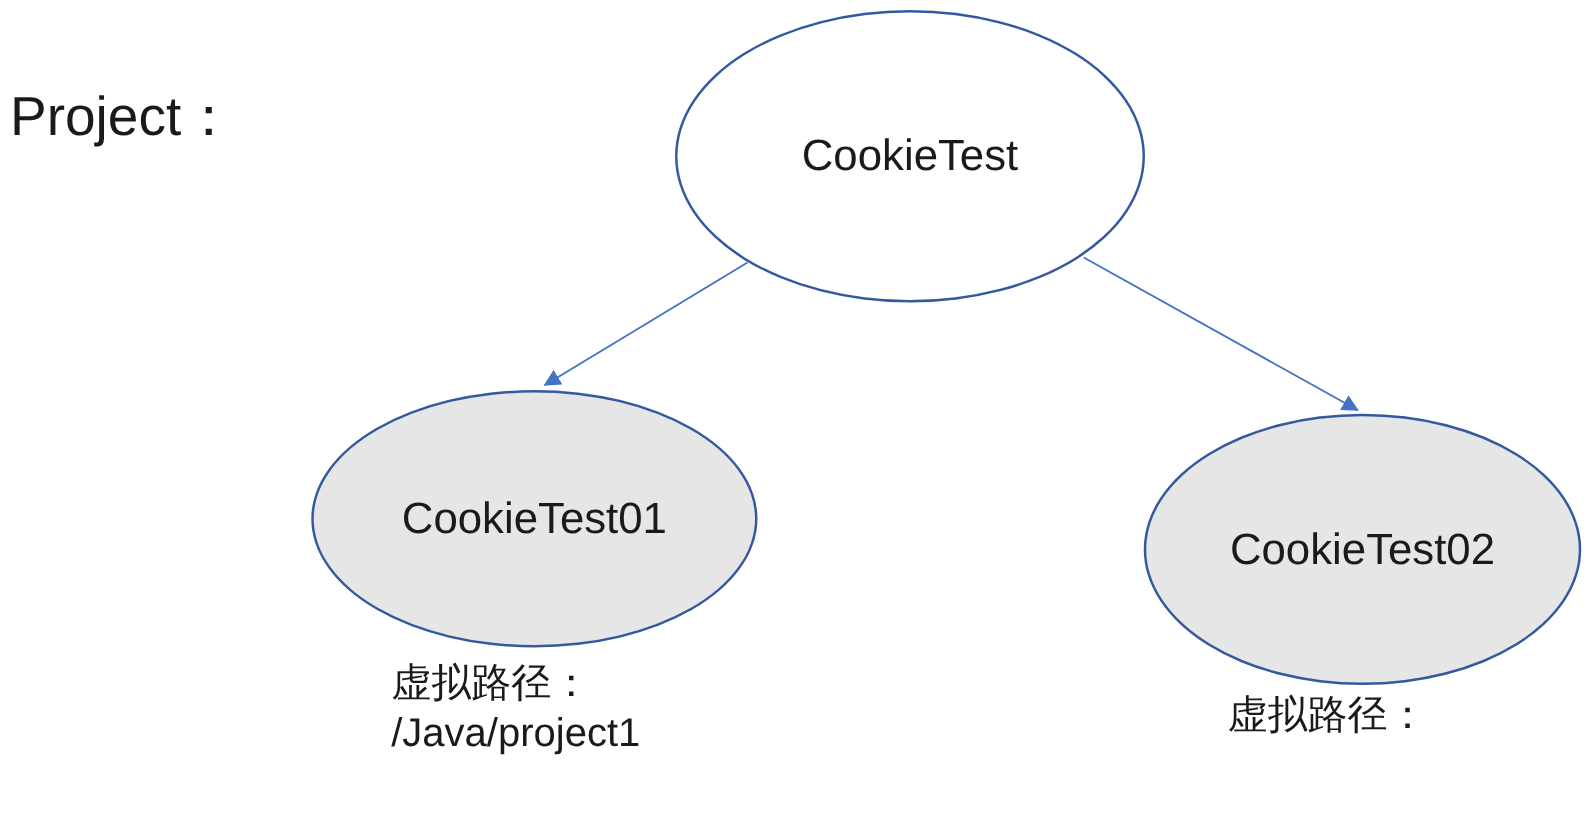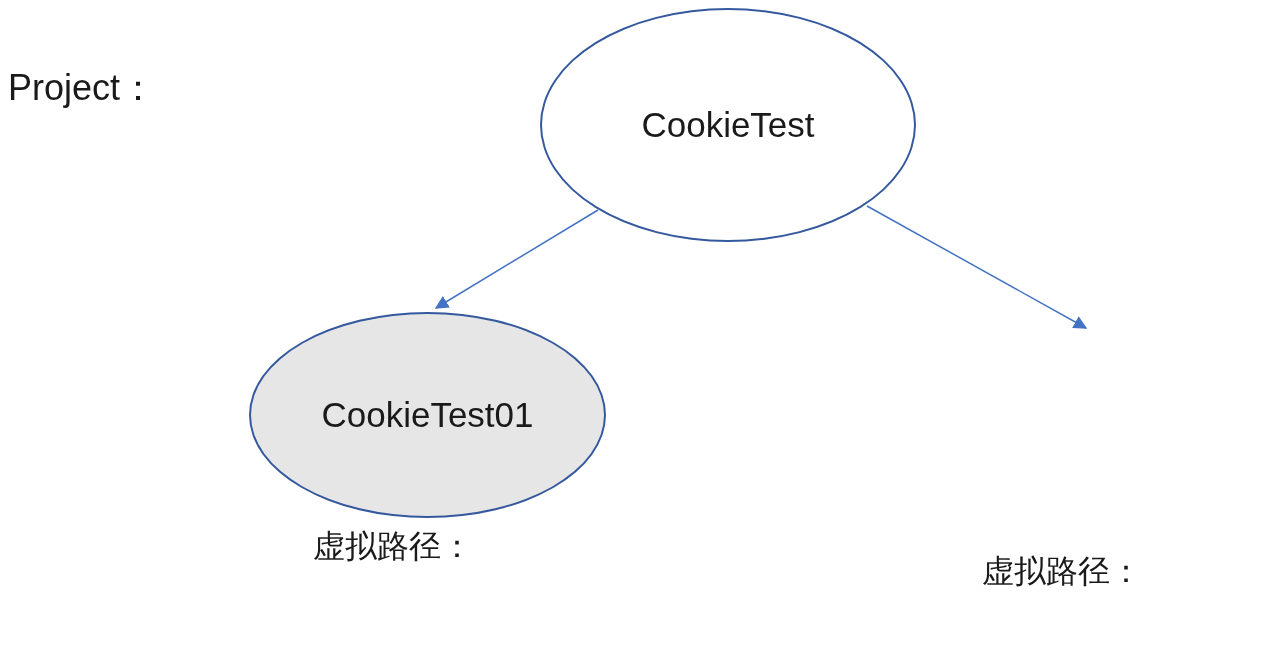--- a/index.html
+++ b/index.html
@@ -15,21 +15,21 @@
   .canvas{
     position:relative;
     width:1275px;
     height:650px;
     background:#fff;
     overflow:hidden;
   }
   .side-label{
     position:absolute;
     left:8px;
-    font-size:36px;
+    font-size:44px;
     color:var(--text);
     white-space:nowrap;
   }
   .side-label.project{top:64px;}
   .side-label.module{top:444px;}
   .node{
     position:absolute;
     border:2.5px solid var(--node-border);
     border-radius:50%;
     display:flex;
@@ -93,22 +93,26 @@
   </svg>
 
   <div class="node project-node">
     <span class="node-label">CookieTest</span>
   </div>
 
   <div class="node module1-node">
     <span class="node-label">CookieTest01</span>
   </div>
 
+  <div class="node module2-node">
+    <span class="node-label">CookieTest02</span>
+  </div>
 
   <div class="caption module1-caption">
     <div>虚拟路径：</div>
+    <div>/Java/project1</div>
   </div>
 
   <div class="caption module2-caption">
     <div>虚拟路径：</div>
   </div>
 
 </div>
 
 </body></html>

